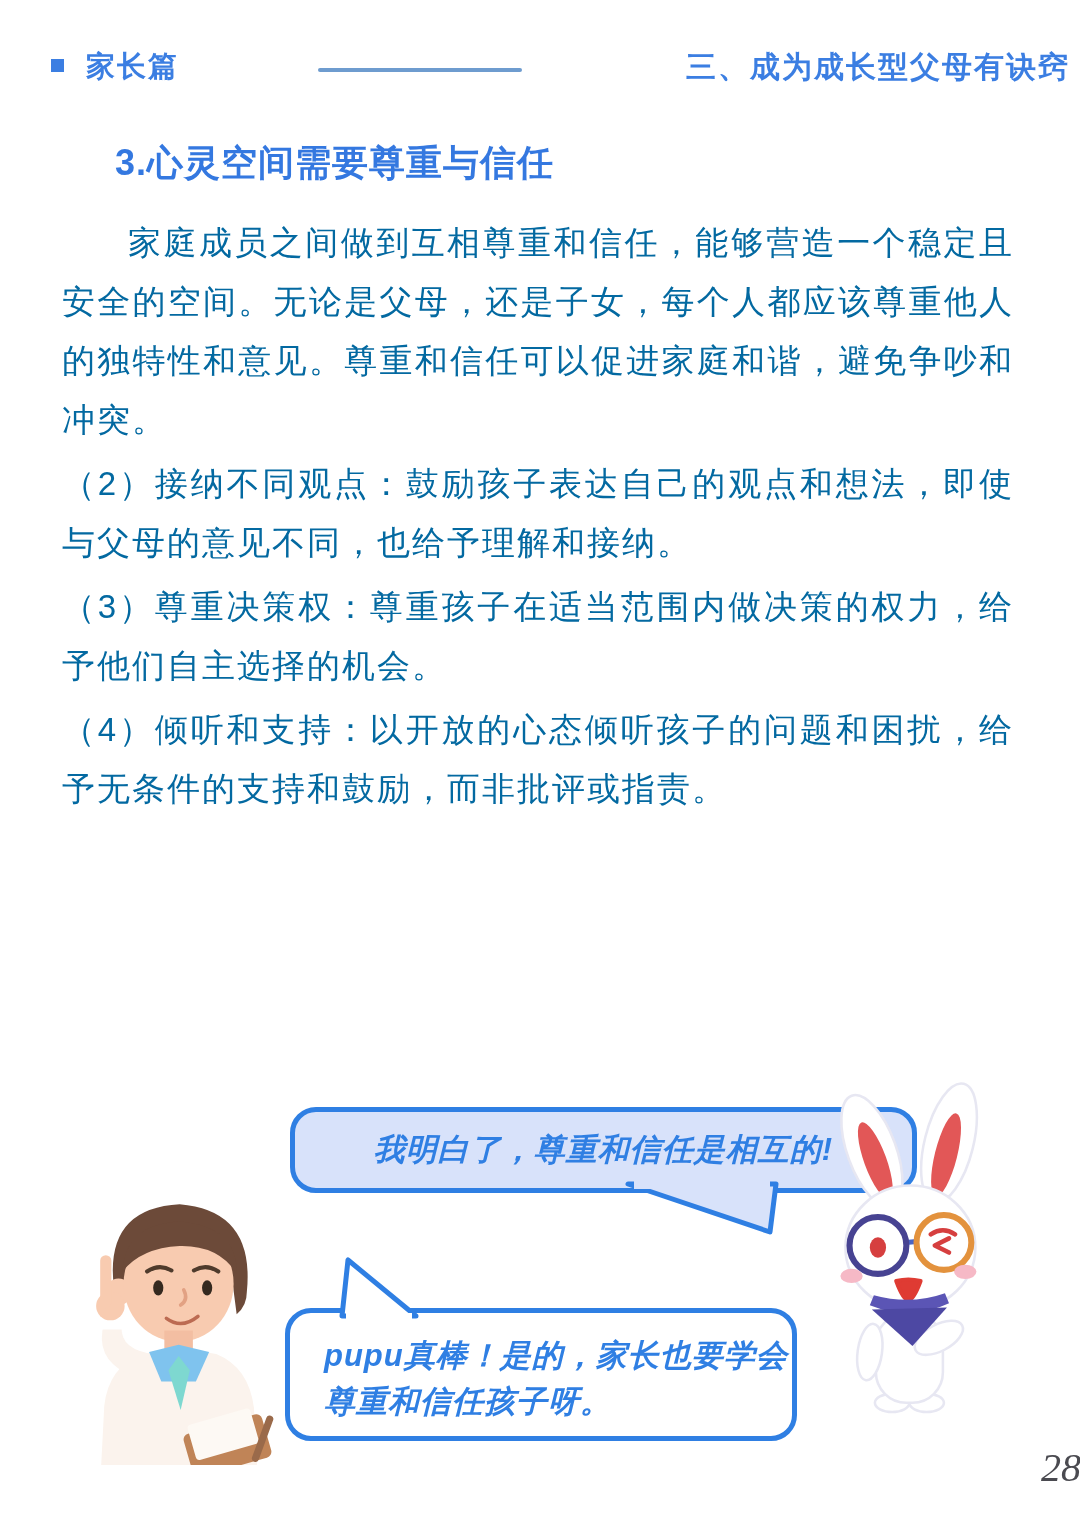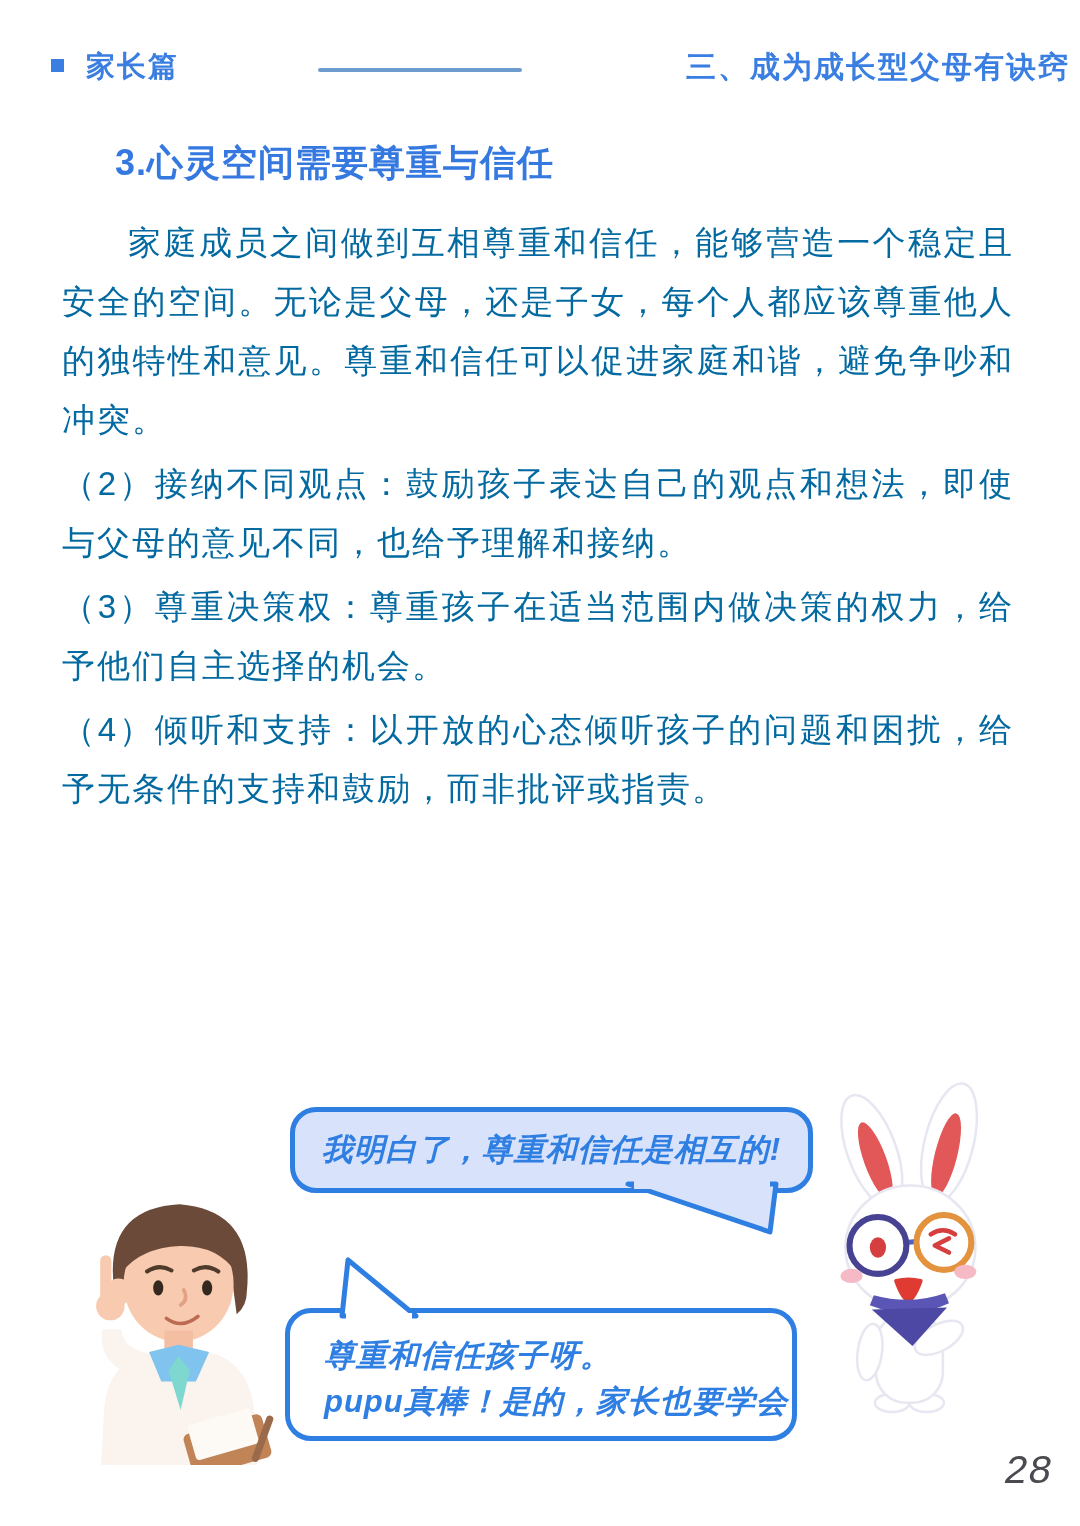--- a/index.html
+++ b/index.html
@@ -16,32 +16,32 @@
   
   .sec-title{position:absolute;left:115px;top:139px;font-size:36px;font-weight:bold;color:#3478E0;letter-spacing:1px;}
   
   .body-col{position:absolute;left:62px;top:213px;width:952px;color:#0369a1;
     font-size:33px;line-height:59px;letter-spacing:2px;text-align:justify;}
   .body-col p{margin:0 0 5px 0;}
   .body-col p.indent{text-indent:2em;}
   
   .bubble{position:absolute;box-sizing:border-box;border:5px solid #2F7FE3;border-radius:26px;
     color:#2F7FE3;font-weight:bold;font-style:italic;letter-spacing:1px;}
-  .bubble1{left:290px;top:1107px;width:523px;height:86px;background:#D8E2FA;
+  .bubble1{left:290px;top:1107px;width:627px;height:86px;background:#D8E2FA;
     display:flex;align-items:center;justify-content:center;font-size:31px;}
   .bubble2{left:285px;top:1308px;width:512px;height:133px;background:#ffffff;
     font-size:31px;line-height:46px;padding:20px 0 0 34px;}
   .tail{position:absolute;}
   .tail1{left:624px;top:1180px;width:160px;height:58px;z-index:3;}
   .tail2{left:332px;top:1256px;width:100px;height:66px;z-index:3;}
   .char{position:absolute;}
   .doctor{left:45px;top:1190px;width:255px;height:275px;}
   .rabbit{left:818px;top:1080px;width:195px;height:335px;}
-  .pagenum{position:absolute;right:56px;top:1444px;font-family:Liberation Mono, monospace;
-    font-style:italic;font-size:40px;color:#4a4a50;margin-top:6px;}
+  .pagenum{position:absolute;right:27px;top:1444px;font-family:Liberation Serif, serif;
+    font-style:italic;font-size:40px;color:#4a4a50;}
 </style>
 </head>
 <body>
 
 <div id="page">
 
   <div class="hdr-square"></div>
   <div class="hdr-left">家长篇</div>
   <div class="hdr-line"></div>
   <div class="hdr-right">三、成为成长型父母有诀窍</div>
@@ -57,22 +57,22 @@
 
   <div class="bubble bubble1">
     <span>我明白了，尊重和信任是相互的!</span>
   </div>
   <svg class="tail tail1" viewBox="0 0 160 58">
     <path d="M4,4 L152,4 L146,52 Z" fill="#D8E2FA" stroke="#2F7FE3" stroke-width="5" stroke-linejoin="round"></path>
     <rect x="10" y="0" width="136" height="9" fill="#D8E2FA"></rect>
   </svg>
 
   <div class="bubble bubble2">
+    <div>pupu真棒！是的，家长也要学会</div>
     <div>尊重和信任孩子呀。</div>
-    <div>pupu真棒！是的，家长也要学会</div>
   </div>
   <svg class="tail tail2" viewBox="0 0 100 66">
     <path d="M16,4 L10,60 L84,60 Z" fill="#ffffff" stroke="#2F7FE3" stroke-width="5" stroke-linejoin="round"></path>
     <rect x="14" y="57" width="66" height="9" fill="#ffffff"></rect>
   </svg>
 
   <svg class="char doctor" viewBox="0 0 250 270">
     <g>
       <path d="M68,100 Q56,18 132,14 Q206,20 198,100 Q198,114 188,122 L182,76 Q150,45 118,52 Q82,58 78,102 Z" fill="#6C4A39"></path>
     </g>

